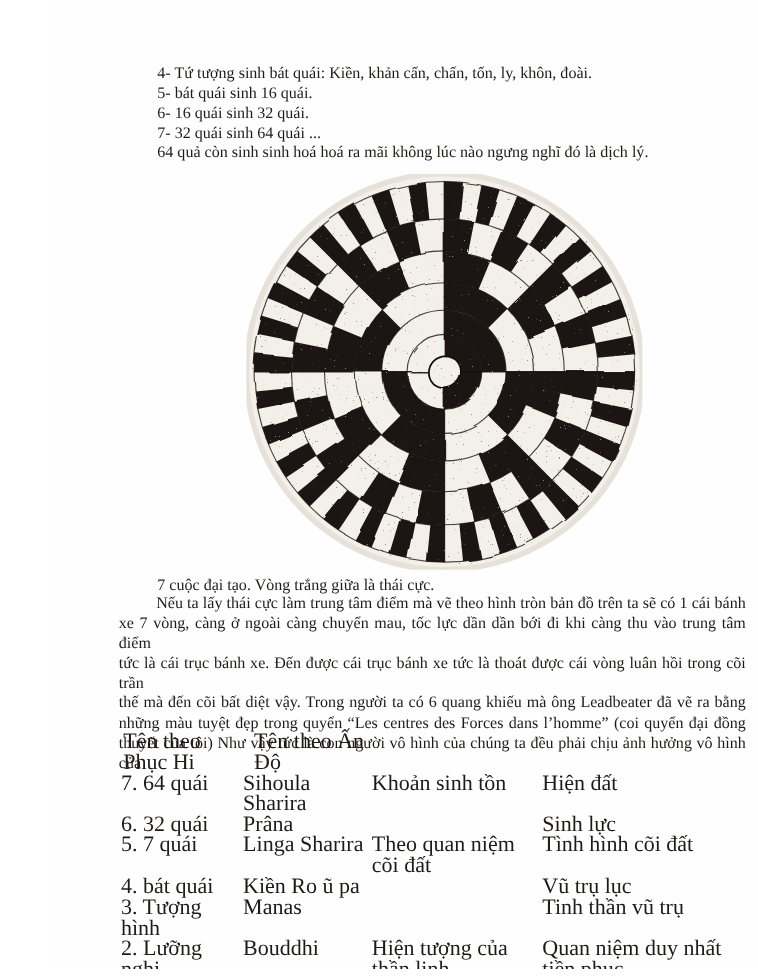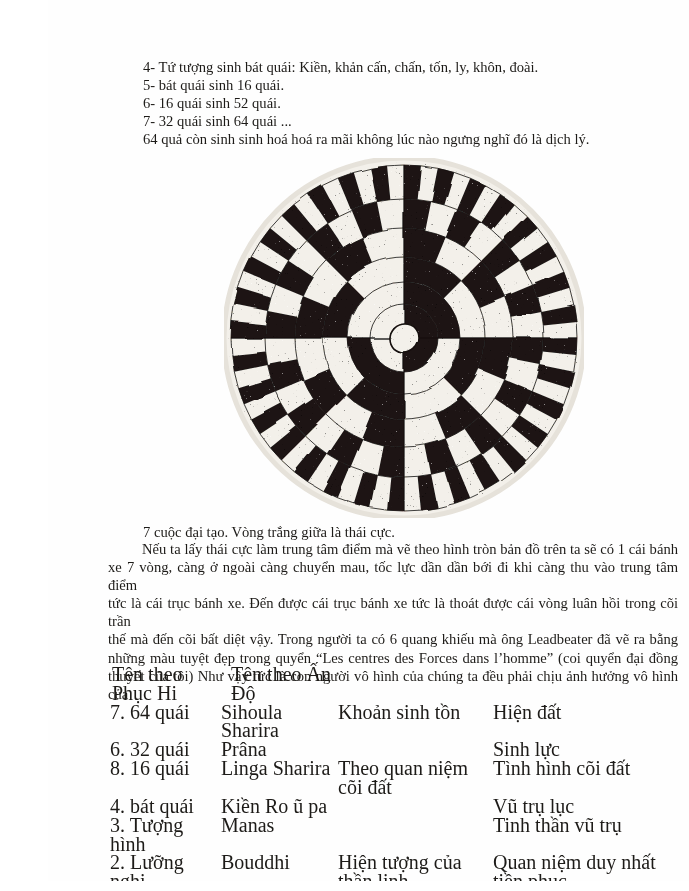--- a/index.html
+++ b/index.html
@@ -24,21 +24,21 @@
   .theader .c1{padding-left:2px;}
   .theader .c2{padding-left:10px;}
 </style>
 </head>
 <body>
 
 <div class="page">
   <div id="intro-list">
       <div class="iline">4- Tứ tượng sinh bát quái: Kiền, khản cấn, chấn, tốn, ly, khôn, đoài.</div>
       <div class="iline">5- bát quái sinh 16 quái.</div>
-      <div class="iline">6- 16 quái sinh 52 quái.</div>
+      <div class="iline">6- 16 quái sinh 32 quái.</div>
       <div class="iline">7- 32 quái sinh 64 quái ...</div>
       <div class="iline">64 quả còn sinh sinh hoá hoá ra mãi không lúc nào ngưng nghĩ đó là dịch lý.</div>
     </div>
   <div id="figure"><svg width="360" height="360" viewBox="0 0 360 360">
         <defs>
           <filter id="rough" x="-6%" y="-6%" width="112%" height="112%">
             <feTurbulence type="fractalNoise" baseFrequency="0.022" numOctaves="2" seed="8" result="n"></feTurbulence>
             <feDisplacementMap in="SourceGraphic" in2="n" scale="4.5"></feDisplacementMap>
           </filter>
           <filter id="dotsDark">
@@ -162,21 +162,21 @@
         <div class="c c3">Khoản sinh tồn</div>
         <div class="c c4">Hiện đất</div>
       </div>
       <div class="trow">
         <div class="c c1">6. 32 quái</div>
         <div class="c c2">Prâna</div>
         <div class="c c3"></div>
         <div class="c c4">Sinh lực</div>
       </div>
       <div class="trow">
-        <div class="c c1">8. 16 quái</div>
+        <div class="c c1">5. 7 quái</div>
         <div class="c c2">Linga Sharira</div>
         <div class="c c3">Theo quan niệm cõi đất</div>
         <div class="c c4">Tình hình cõi đất</div>
       </div>
       <div class="trow">
         <div class="c c1">4. bát quái</div>
         <div class="c c2">Kiền Ro ũ pa</div>
         <div class="c c3"></div>
         <div class="c c4">Vũ trụ lục</div>
       </div>

